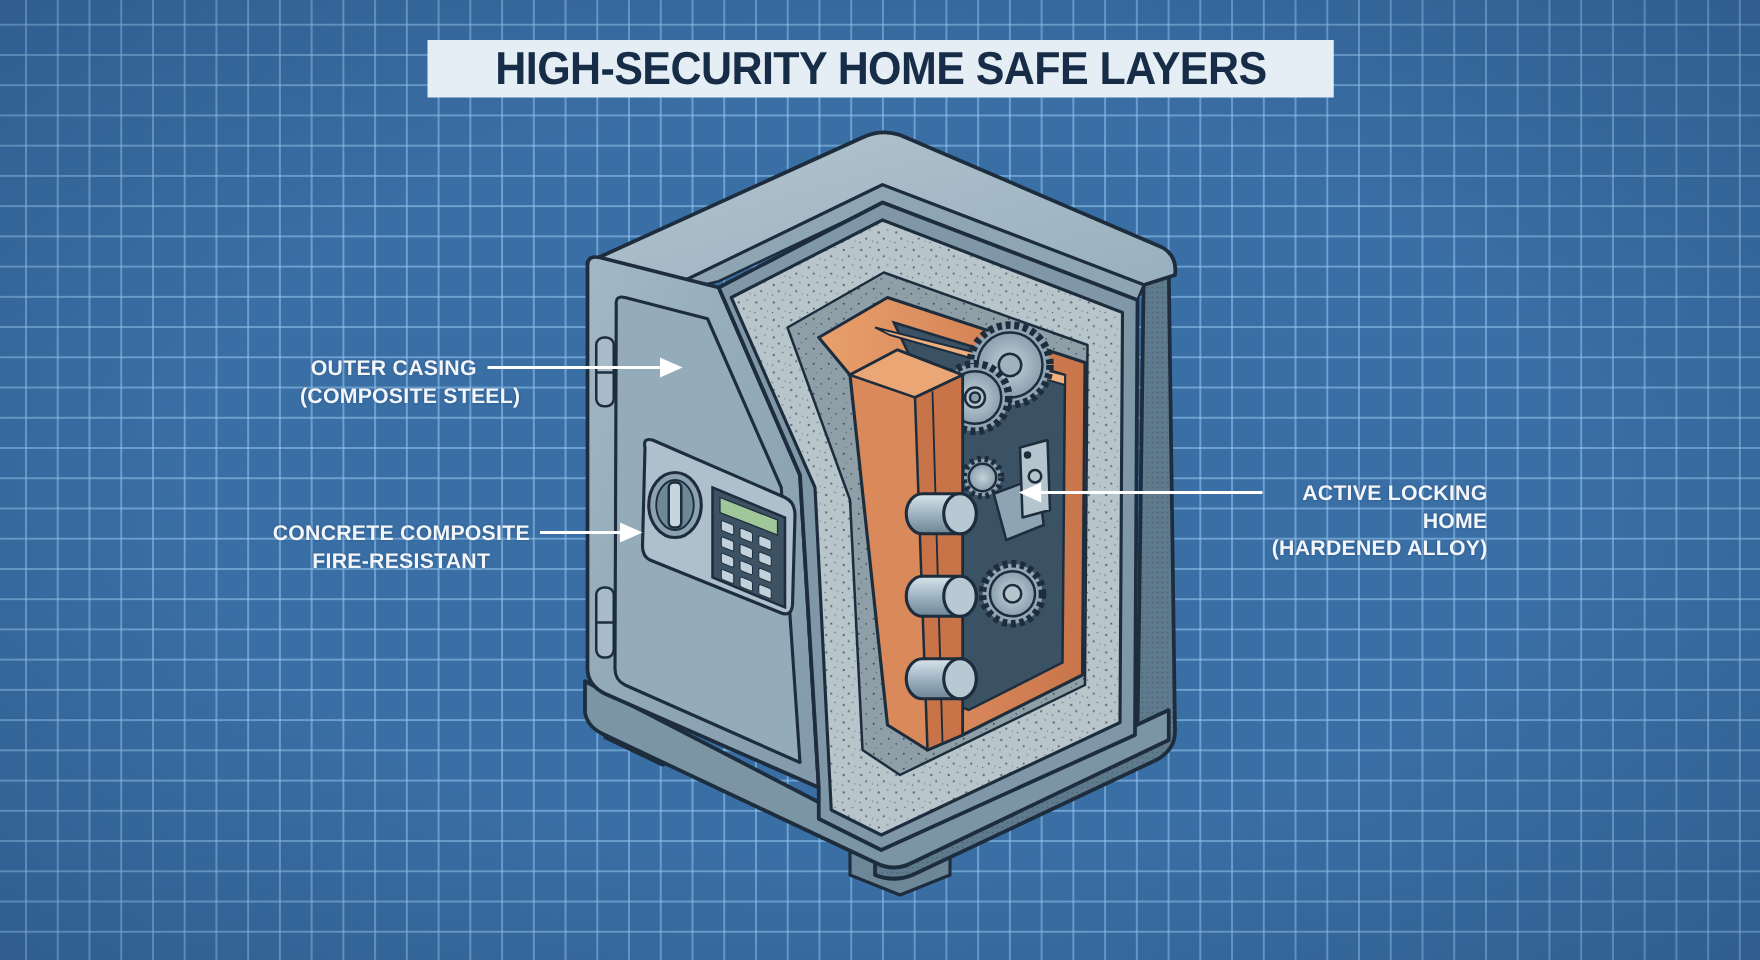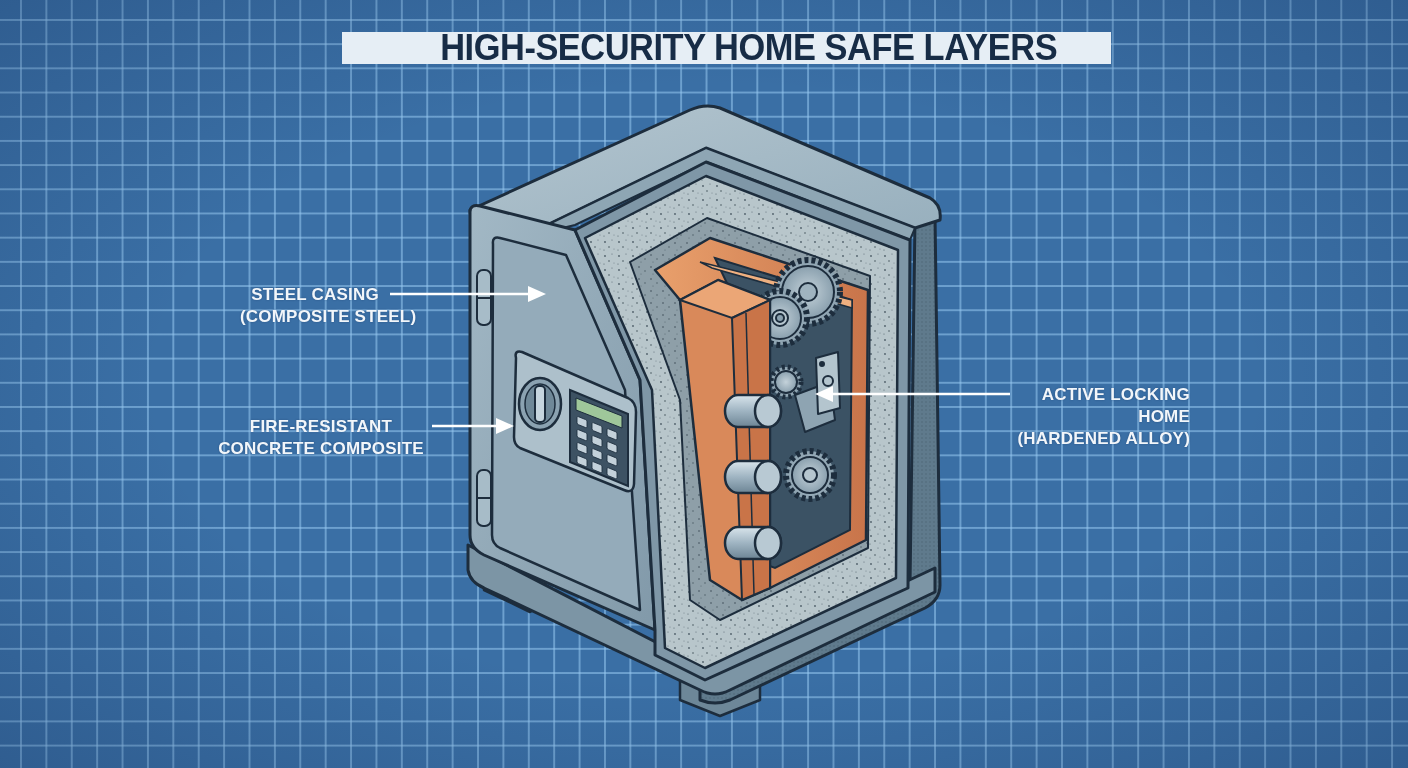--- a/index.html
+++ b/index.html
@@ -11,23 +11,23 @@
       linear-gradient(to bottom, rgba(150,200,240,0.55) 1.5px, transparent 1.5px);
     background-size: 25.4px 24.2px;
     background-position: 20px 19px;
     font-family: "Liberation Sans", "DejaVu Sans", sans-serif;
   }
   .vignette {
     position: absolute; inset: 0; pointer-events: none;
     background: radial-gradient(ellipse at center, rgba(255,255,255,0) 55%, rgba(10,30,70,0.22) 100%);
   }
   .title-box {
-    position: absolute; left: 342px; top: 32px; width: 725px; height: 32px;
+    position: absolute; left: 342px; top: 32px; width: 725px; height: 46px;
     background: #e6eef5;
-    display: flex; align-items: center; justify-content: center; padding-left: 44px;
+    display: flex; align-items: center; justify-content: center;
   }
   .title-text {
     font-family: "Liberation Sans", sans-serif;
     font-weight: bold; font-size: 37px; letter-spacing: -0.5px;
     color: #172c46; white-space: nowrap;
     transform: scaleX(0.93);
   }
   .label {
     position: absolute; color: #f2f6fa; font-weight: bold;
     font-size: 17px; line-height: 22px; text-align: center;
@@ -196,26 +196,26 @@
     <line x1="390" y1="294" x2="530" y2="294"></line>
     <polygon points="546,294 528,286 528,302" stroke="none"></polygon>
     <line x1="432" y1="426" x2="498" y2="426"></line>
     <polygon points="514,426 496,418 496,434" stroke="none"></polygon>
     <line x1="1010" y1="394" x2="832" y2="394"></line>
     <polygon points="815,394 833,386 833,402" stroke="none"></polygon>
   </g>
 </svg>
 
 <div class="label" id="lbl-outer">
-  <div>STEEL CASING</div>
+  <div>OUTER CASING</div>
   <div>(COMPOSITE STEEL)</div>
 </div>
 
 <div class="label" id="lbl-fire">
+  <div>CONCRETE COMPOSITE</div>
   <div>FIRE-RESISTANT</div>
-  <div>CONCRETE COMPOSITE</div>
 </div>
 
 <div class="label" id="lbl-bolts">
   <div>ACTIVE LOCKING</div>
   <div>HOME</div>
   <div>(HARDENED ALLOY)</div>
 </div>
 
 </body></html>

